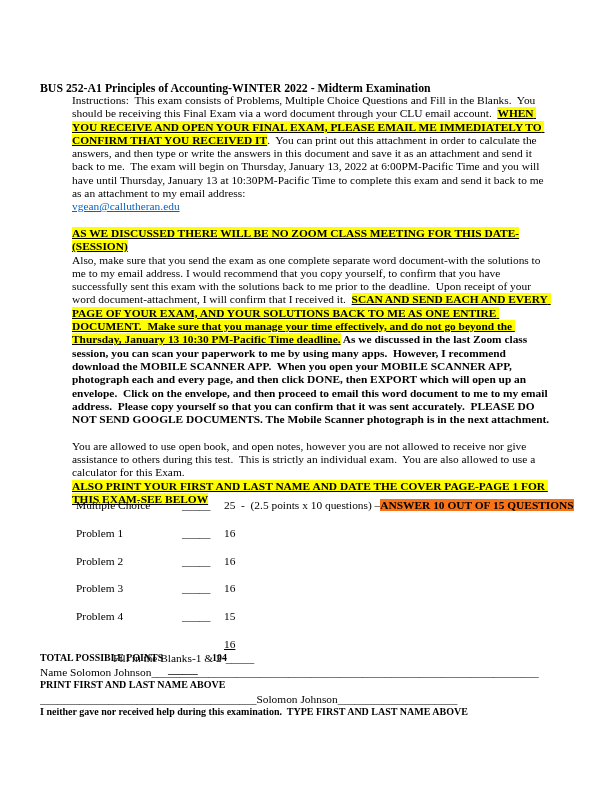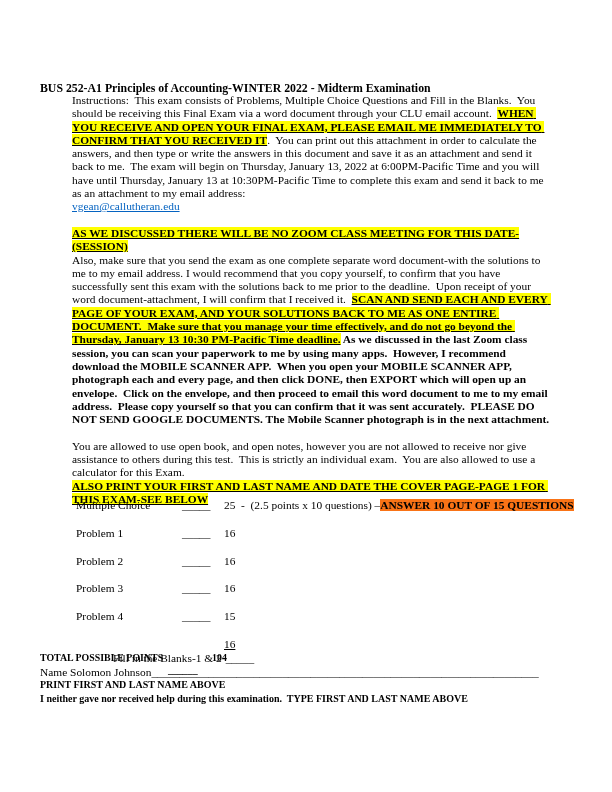--- a/index.html
+++ b/index.html
@@ -84,16 +84,17 @@
       <span class="sl2">Fill in the Blanks-1 &amp; 2</span><span class="sb2">_____</span><span class="sp u">16</span>
     </div>
   </div>
 
   <div class="bottom-block">
     <div class="trow">
       <span class="tl">TOTAL POSSIBLE POINTS</span><span class="tb">______</span><span class="tp">104</span>
     </div>
     <div class="nline"><span>Name Solomon Johnson</span><span>____________________________________________________________________</span></div>
     <div class="bcap">PRINT FIRST AND LAST NAME ABOVE</div>
+    <div class="nline"><span>______________________________________</span><span>Solomon Johnson</span><span>_____________________</span></div>
     <div class="bcap">I neither gave nor received help during this examination.  TYPE FIRST AND LAST NAME ABOVE</div>
   </div>
 
 </div>
 
 </body></html>

